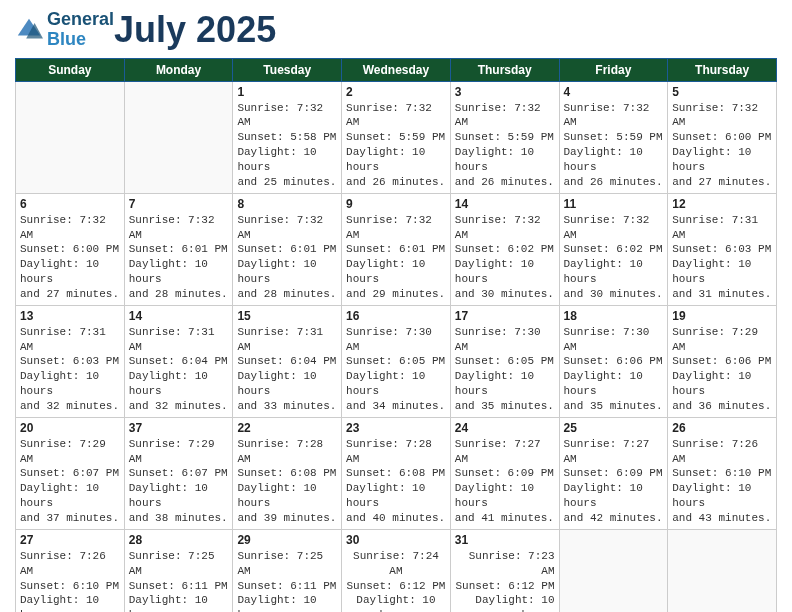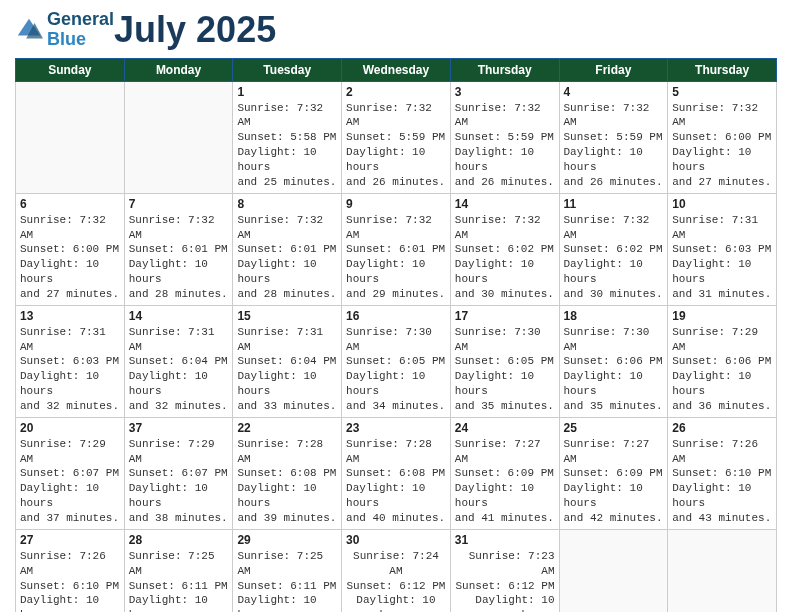--- a/index.html
+++ b/index.html
@@ -213,21 +213,21 @@
 and 30 minutes.</div>
           </td>
           <td class="cal-cell">
             <div class="day-num">11</div>
             <div class="cell-info" style="white-space: pre-line;">Sunrise: 7:32 AM
 Sunset: 6:02 PM
 Daylight: 10 hours
 and 30 minutes.</div>
           </td>
           <td class="cal-cell">
-            <div class="day-num">10</div>
+            <div class="day-num">12</div>
             <div class="cell-info" style="white-space: pre-line;">Sunrise: 7:31 AM
 Sunset: 6:03 PM
 Daylight: 10 hours
 and 31 minutes.</div>
           </td>
         </tr>
         <tr>
           <td class="cal-cell">
             <div class="day-num">13</div>
             <div class="cell-info" style="white-space: pre-line;">Sunrise: 7:31 AM

